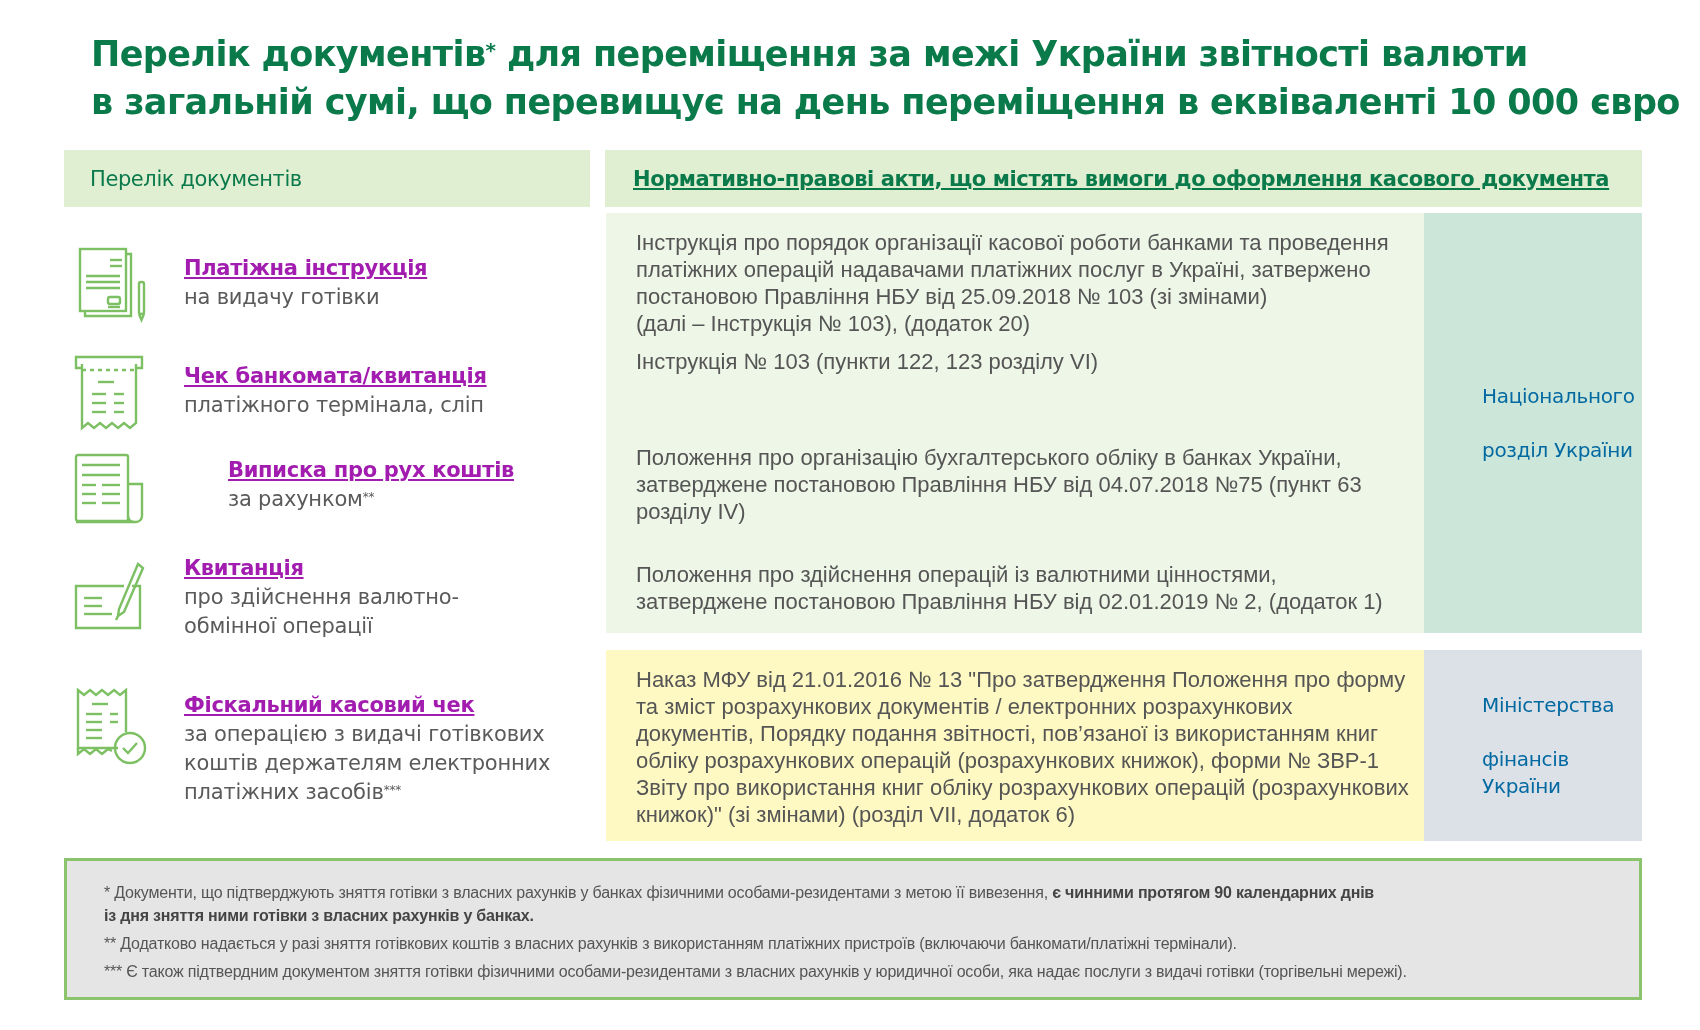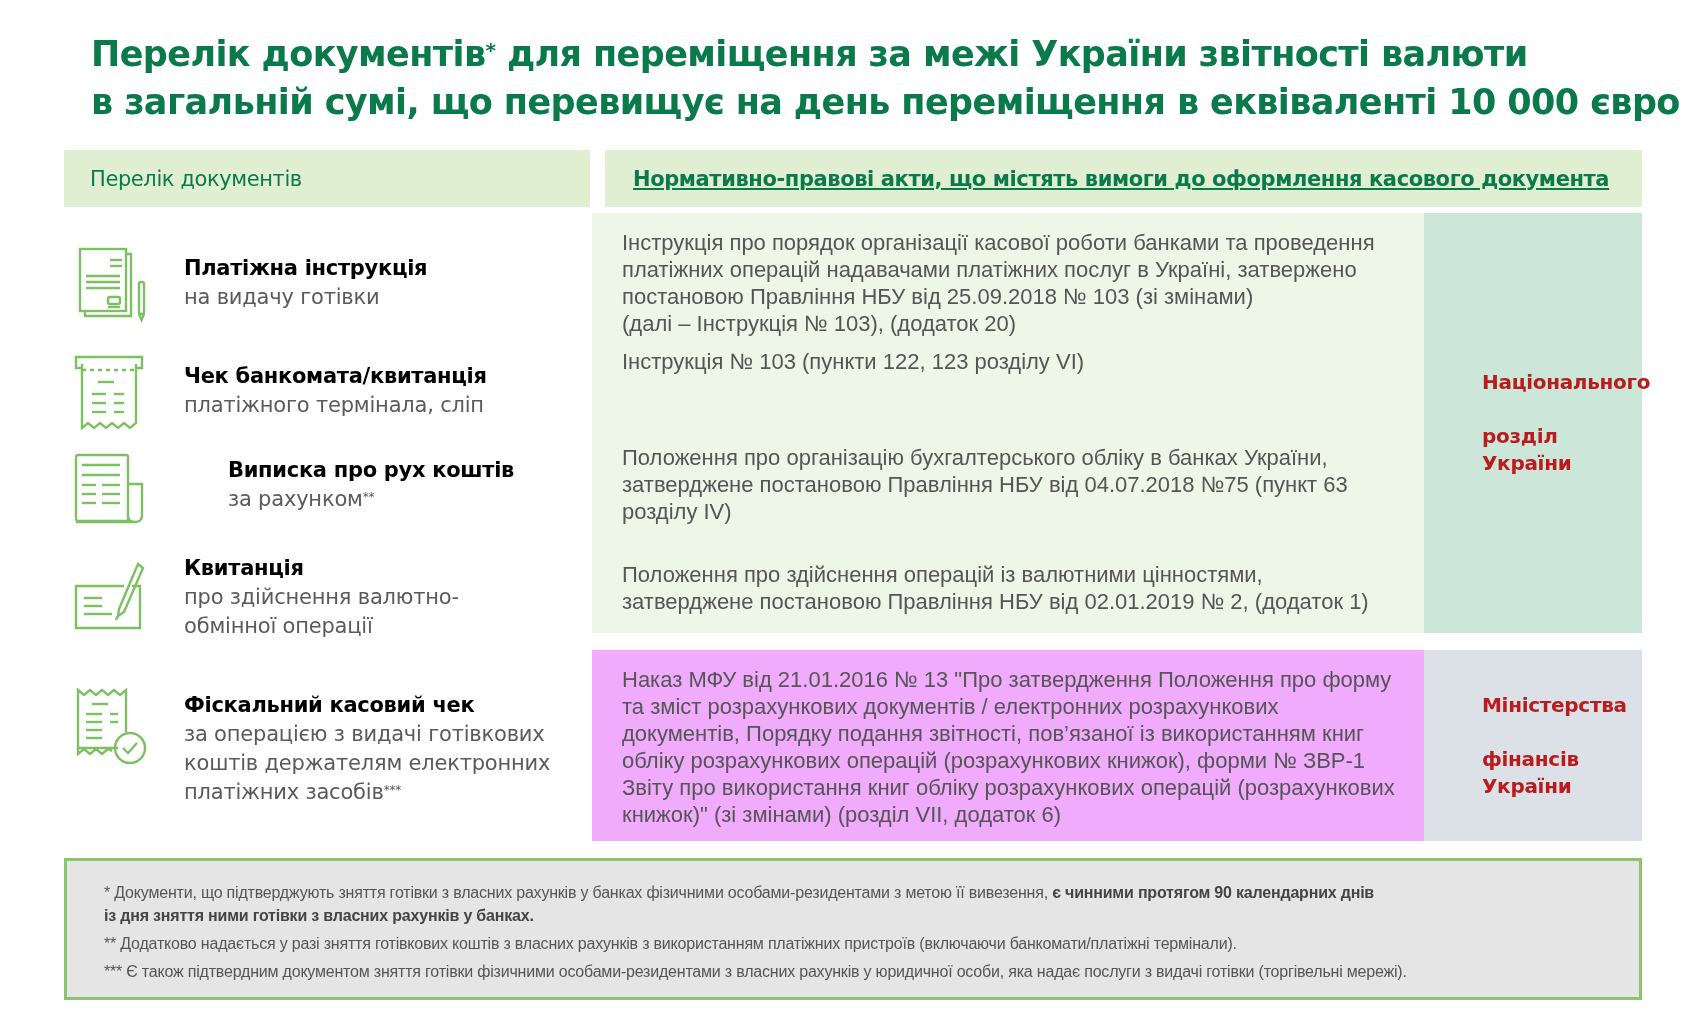--- a/index.html
+++ b/index.html
@@ -19,33 +19,33 @@
       display: flex; align-items: center;
       font-family: "DejaVu Sans", sans-serif; font-weight: bold;
       font-size: 21px; color: #0b7a4b; letter-spacing: -0.4px; white-space: nowrap;
     }
     .col-header.left { left: 64px; width: 526px; padding-left: 26px; font-weight: normal; }
     .col-header.right { left: 605px; width: 1037px; padding-left: 28px; text-decoration: underline; }
 
     .doc-item { position: absolute; left: 72px; width: 520px; }
     .doc-item .icon { position: absolute; left: 0; width: 80px; height: 80px; }
     .doc-item .text { position: absolute; left: 112px; width: 420px; font-size: 23px; line-height: 29px; }
-    .doc-item .name { font-family: "DejaVu Sans", sans-serif; font-weight: bold; color: #000000; font-size: 21px; letter-spacing: -0.3px; }
+    .doc-item .name { font-family: "DejaVu Sans", sans-serif; font-weight: bold; color: #a21caf; font-size: 21px; letter-spacing: -0.3px; text-decoration: underline; }
     .doc-item .desc { color: #5a5a5a; font-family: "DejaVu Sans", sans-serif; font-weight: normal; font-size: 21px; letter-spacing: -0.2px; }
     .doc-item sup { font-size: 12px; vertical-align: top; position: relative; top: -2px; }
 
-    .acts-box { position: absolute; left: 592px; width: 972px; }
+    .acts-box { position: absolute; left: 606px; width: 972px; }
     .acts-box.nbu { top: 213px; height: 420px; background: #eef6e7; }
-    .acts-box.mfu { top: 650px; height: 191px; background: #f0abfc; }
+    .acts-box.mfu { top: 650px; height: 191px; background: #fef9c3; }
     .act { position: absolute; left: 30px; width: 770px; font-family: "Liberation Sans", sans-serif; font-size: 22px; line-height: 27px; color: #555555; }
 
     .authority { position: absolute; left: 1424px; width: 218px; display: flex; align-items: center; }
     .authority.nbu { top: 213px; height: 420px; background: #cde6da; }
     .authority.mfu { top: 650px; height: 191px; background: #dce1e7; }
-    .authority span { display: block; padding-left: 29px; font-family: "DejaVu Sans", sans-serif; font-weight: bold; font-size: 20px; line-height: 27px; color: #b91c1c; letter-spacing: -0.3px; }
+    .authority span { display: block; padding-left: 29px; font-family: "DejaVu Sans", sans-serif; font-weight: normal; font-size: 20px; line-height: 27px; color: #0369a1; letter-spacing: -0.3px; }
 
     .footnotes {
       position: absolute; left: 64px; top: 858px; width: 1578px; height: 142px;
       border: 3px solid #8cc46e; background: #e5e5e5;
       padding: 20px 30px 0 37px;
       font-family: "Liberation Sans", sans-serif; font-size: 16px; color: #555555; letter-spacing: -0.2px;
     }
     .footnotes p { line-height: 23px; margin-bottom: 5px; white-space: nowrap; }
     .footnotes b { color: #444444; }
   </style>

